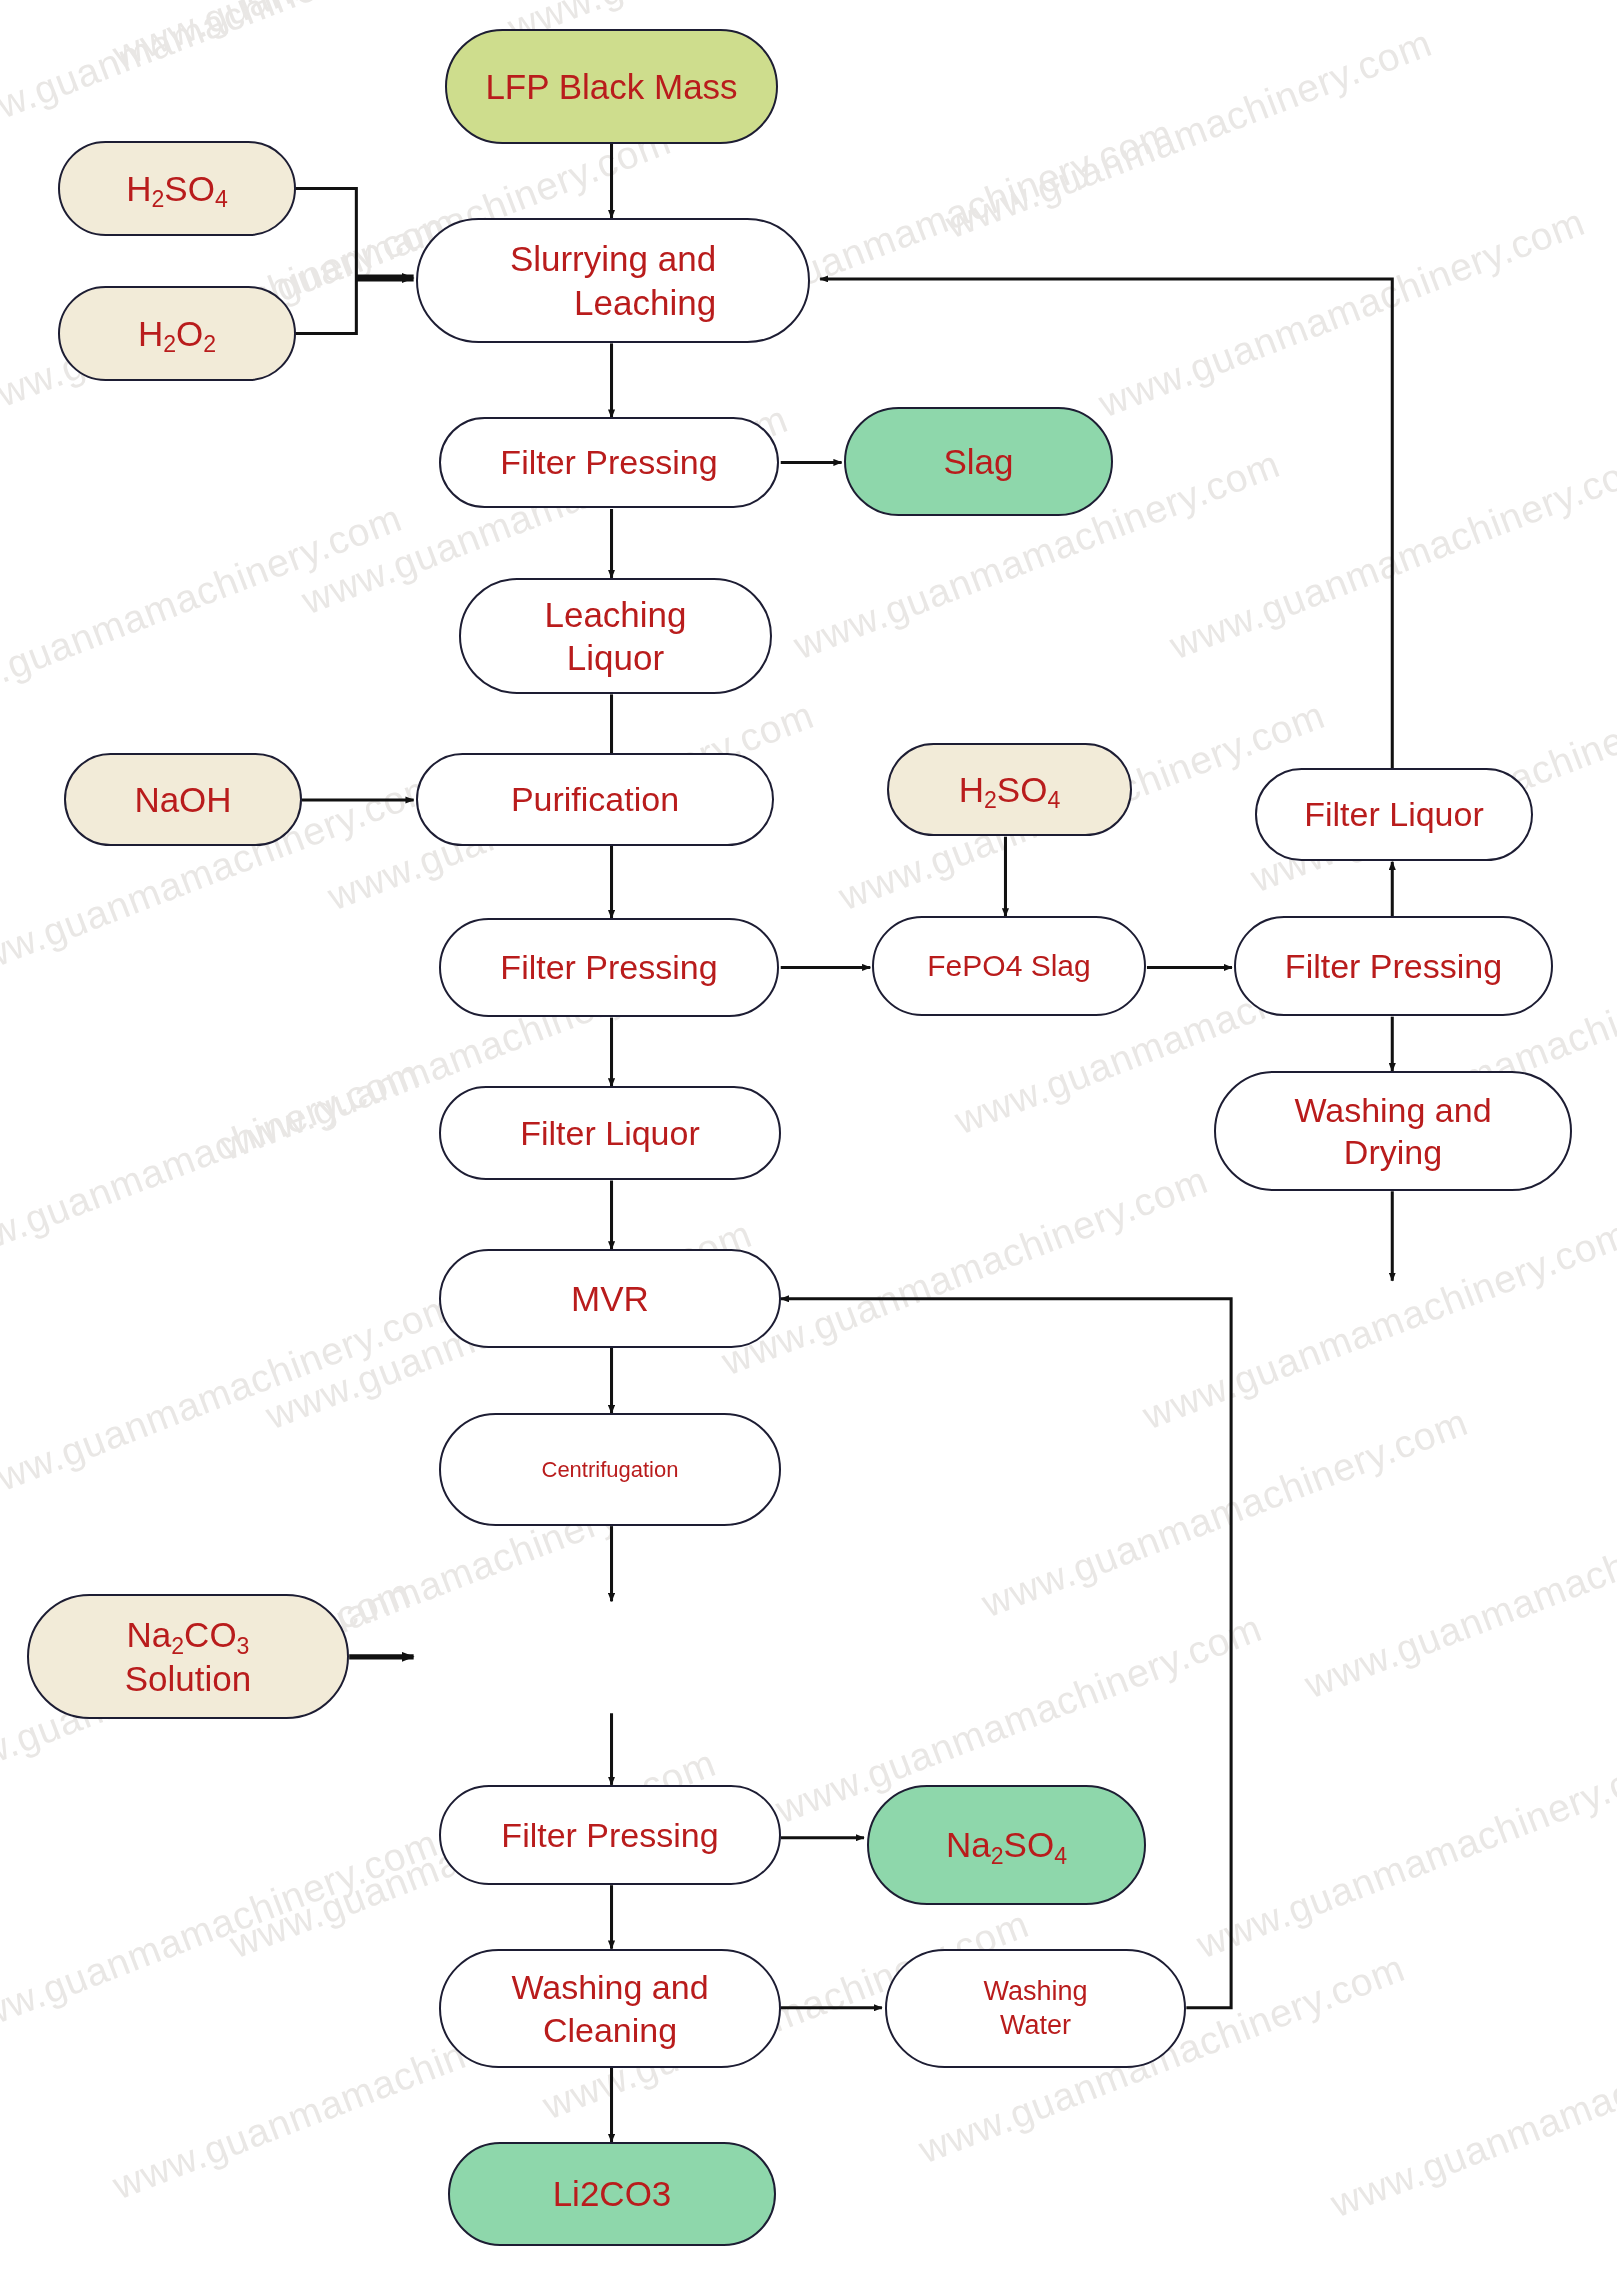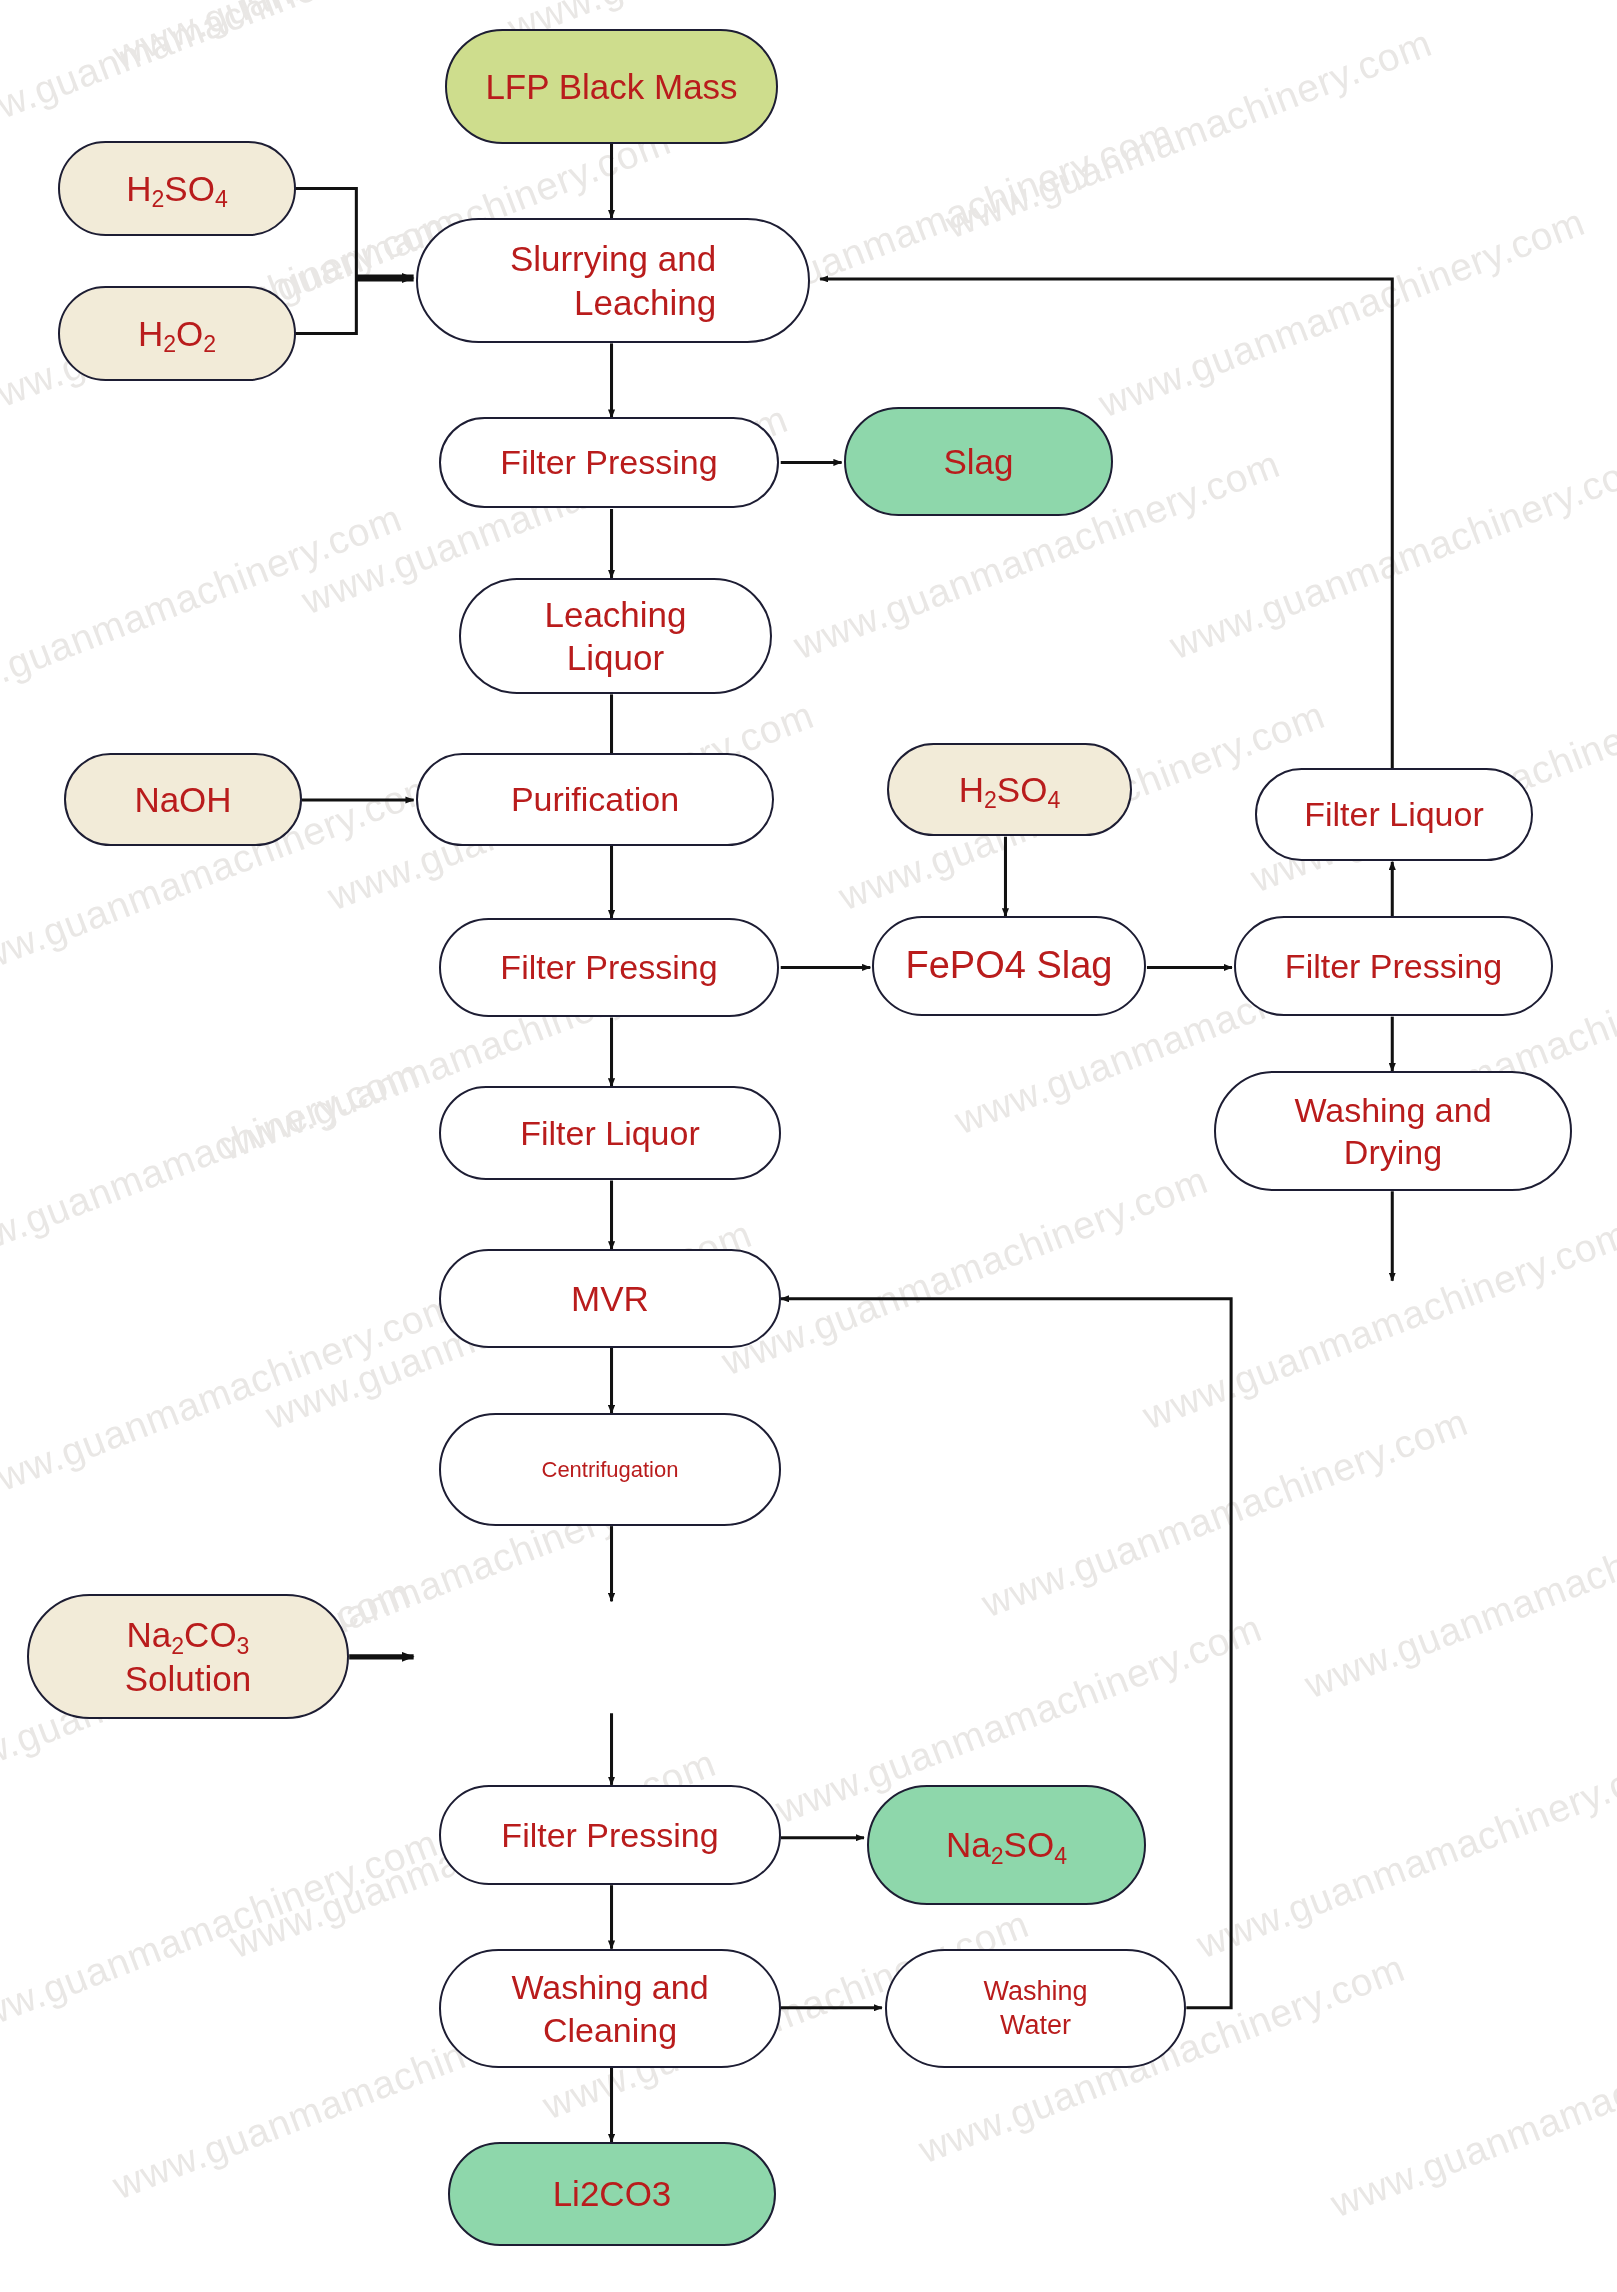--- a/index.html
+++ b/index.html
@@ -238,21 +238,21 @@
     </div>
 
     <div class="node fill-white" style="left:1255px;top:768px;width:278px;height:93px;font-size:34px;">
       <span class="lbl">Filter Liquor</span>
     </div>
 
     <div class="node fill-white" style="left:439px;top:918px;width:340px;height:99px;font-size:34px;">
       <span class="lbl">Filter Pressing</span>
     </div>
 
-    <div class="node fill-white" style="left:872px;top:916px;width:274px;height:100px;font-size:38px;">
+    <div class="node fill-white" style="left:872px;top:916px;width:274px;height:100px;font-size:30px;">
       <span class="lbl">FePO4 Slag</span>
     </div>
 
     <div class="node fill-white" style="left:1234px;top:916px;width:319px;height:100px;font-size:34px;">
       <span class="lbl">Filter Pressing</span>
     </div>
 
     <div class="node fill-white" style="left:439px;top:1086px;width:342px;height:94px;font-size:34px;">
       <span class="lbl">Filter Liquor</span>
     </div>

